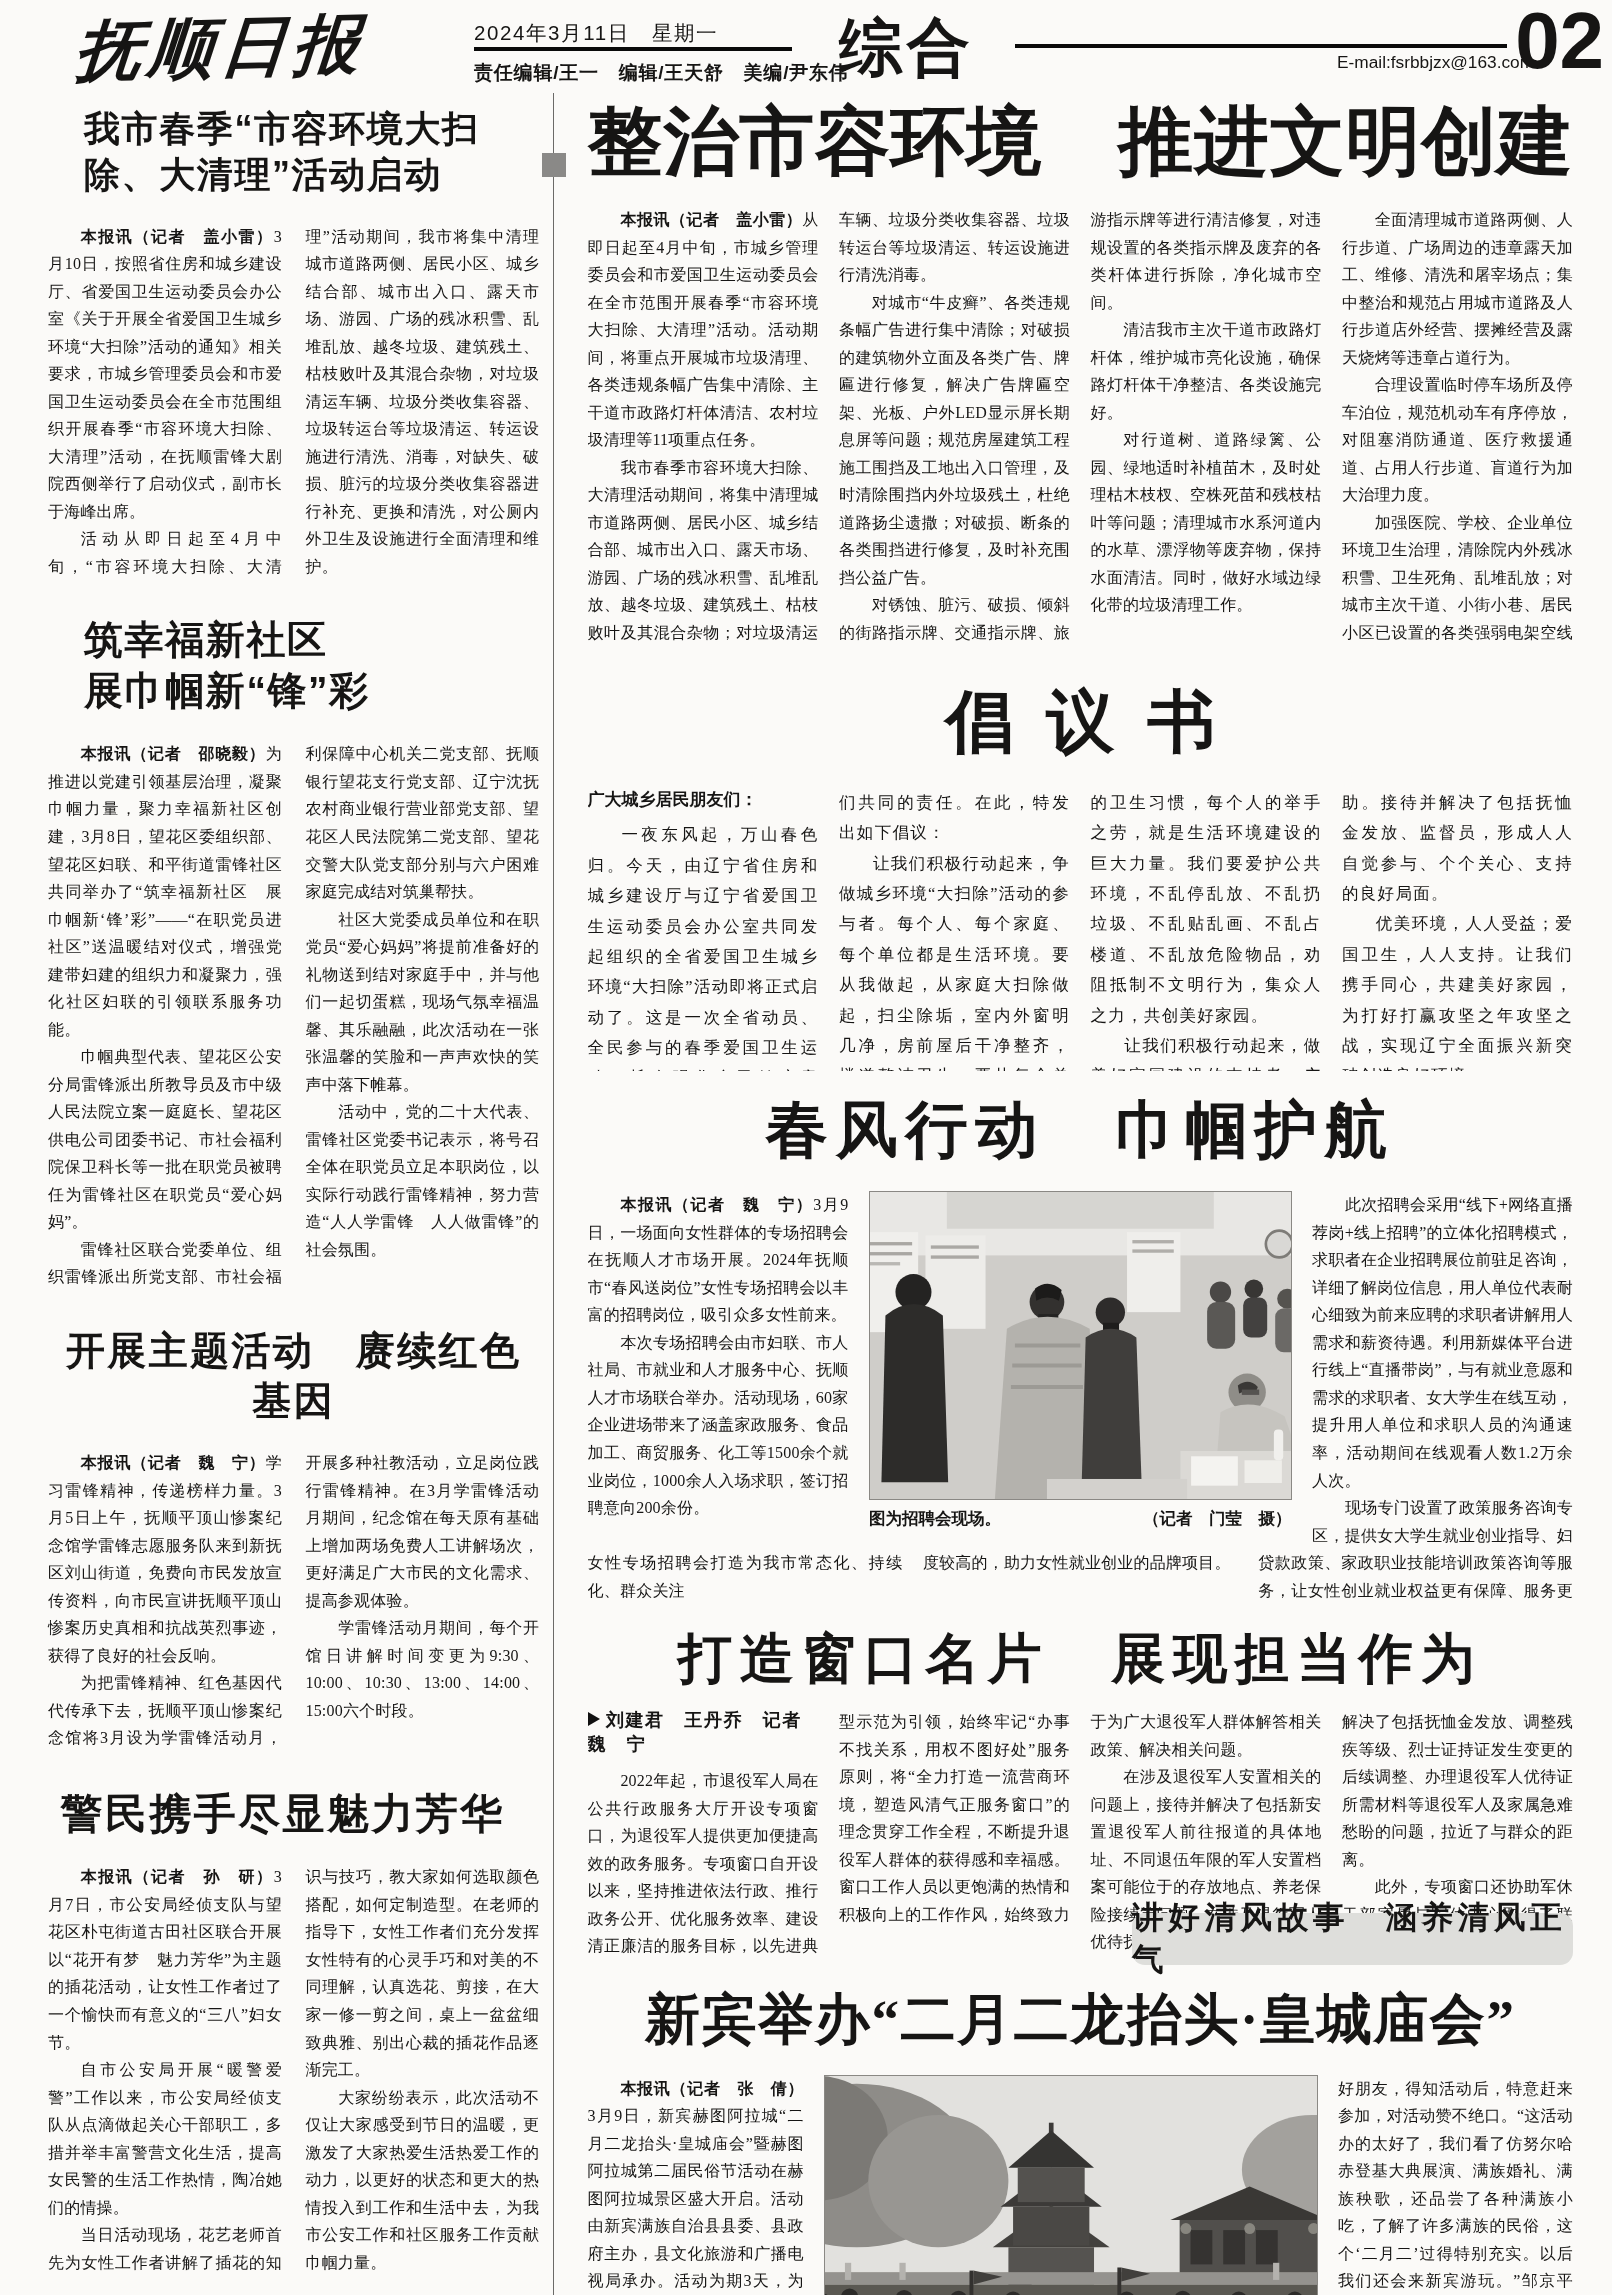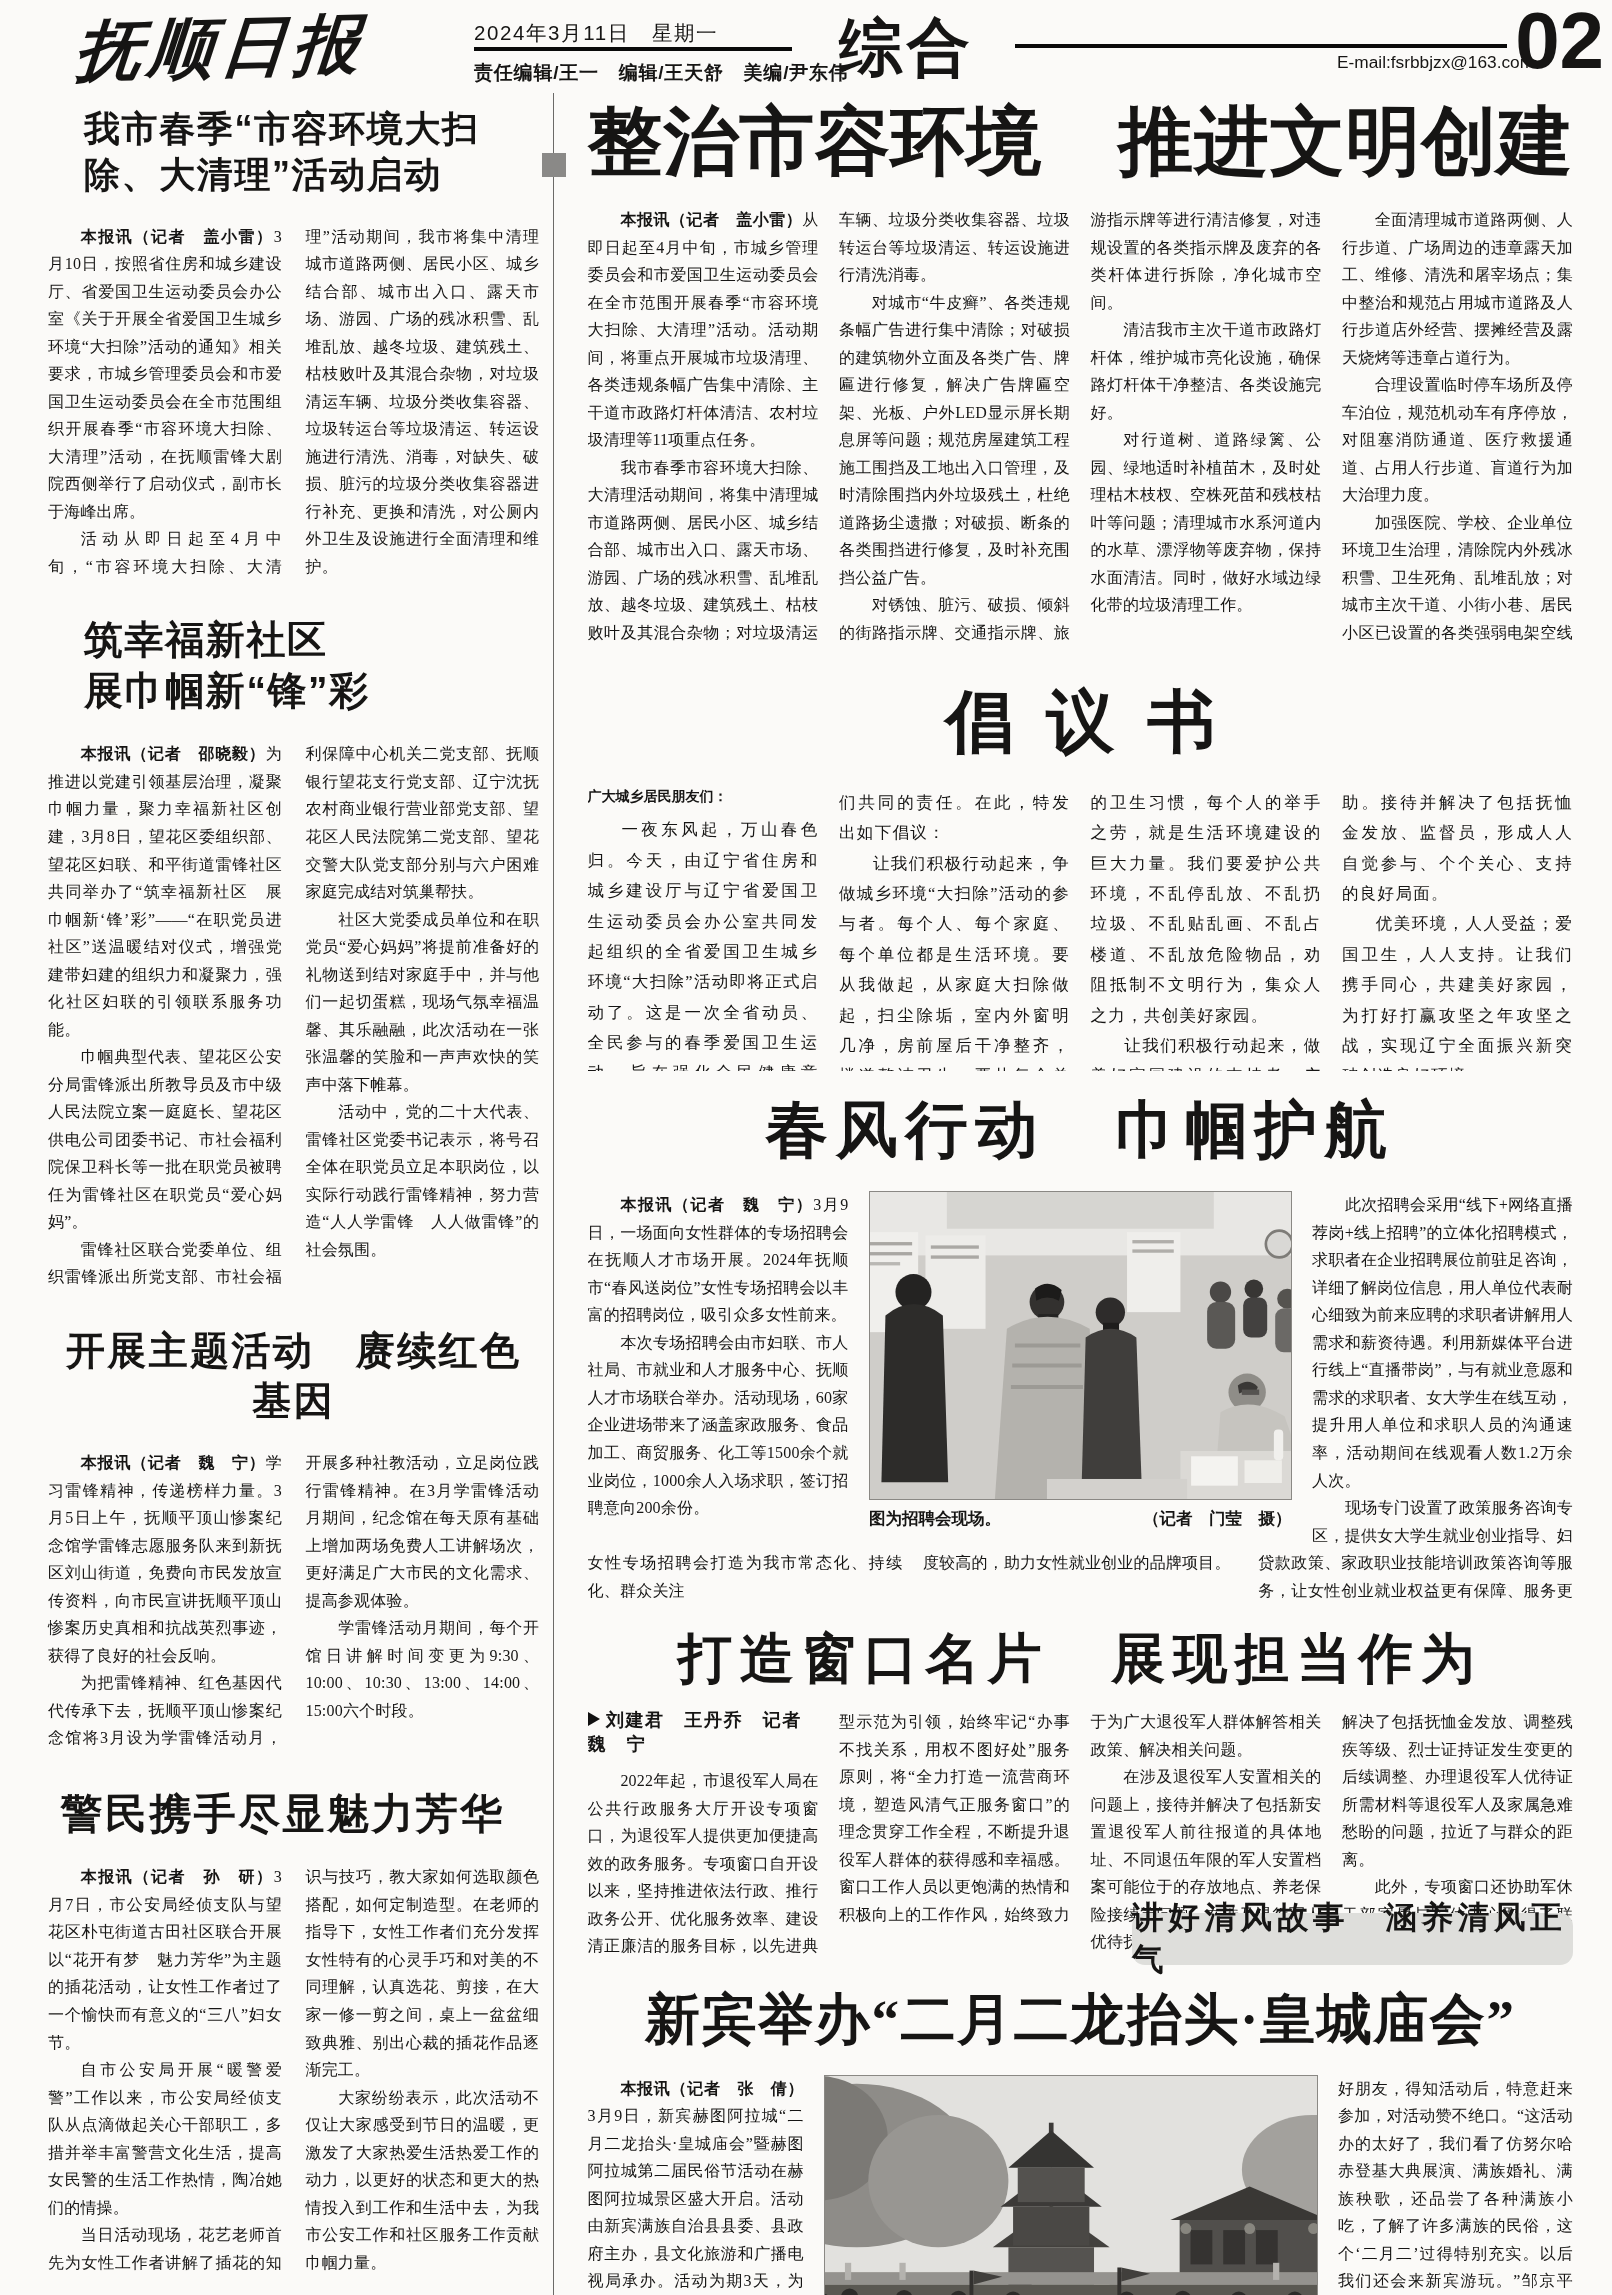--- a/index.html
+++ b/index.html
@@ -50,21 +50,21 @@
 
   
   .hl-square { position:absolute; left:-28px; top:60px; width:23.6px; height:23.6px; background:#8a8987; }
   .song { font-family:"Liberation Serif","DejaVu Serif",serif; font-weight:900; }
   .main-hl { font-size:75px; letter-spacing:0.8px; text-align:center; line-height:1.15; white-space:nowrap; }
   .main-body { column-count:4; column-gap:20.5px; margin-top:20.5px; height:450px; overflow:hidden; }
 
   .proposal { margin-top:20.5px; }
   .prop-title { text-align:center; font-size:68px; letter-spacing:33px; text-indent:33px; }
   .prop-cols { display:grid; grid-template-columns:1fr 1fr 1fr 1fr; column-gap:20.5px; margin-top:20.5px; height:283px; overflow:hidden; }
-  .salutation { font-family:"Liberation Sans",sans-serif; font-weight:700; font-size:14px; margin-bottom:9.4px; }
+  .salutation { font-family:"Liberation Sans",sans-serif; font-weight:700; font-size:17px; margin-bottom:9.4px; }
   .kai p { font-size:16.5px; line-height:1.84; text-align:justify; text-indent:2.05em; letter-spacing:1.3px; }
 
   .sec-hl { text-align:center; letter-spacing:7.9px; }
   .cf-hl { font-size:62px; margin-top:17.3px;text-align:center; }
   .cf-grid { display:grid; grid-template-columns:1fr 1.62fr 1fr; column-gap:20.5px; margin-top:19px; }
   .cf-text { height:353px; overflow:hidden; }
   .photo { width:100%; background:#cfcdc9; border:0.8px solid #8a8884; }
   .photo svg { display:block; width:100%; height:100%; }
   .cf-photo { height:309px; }
   .cf-cap { display:flex; justify-content:space-between; margin-top:7.9px; font-family:"Liberation Sans",sans-serif; font-weight:700; font-size:16.5px; }

